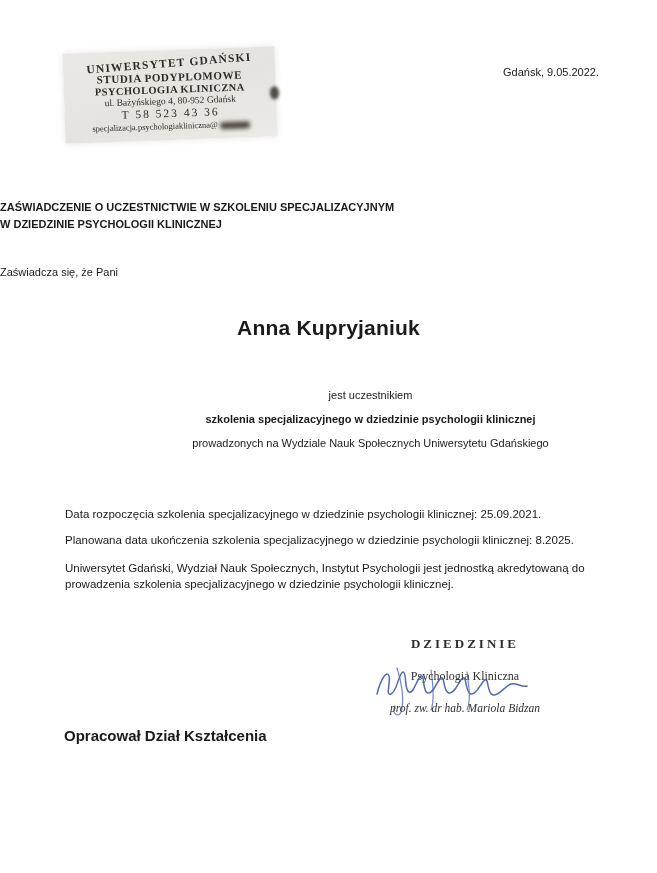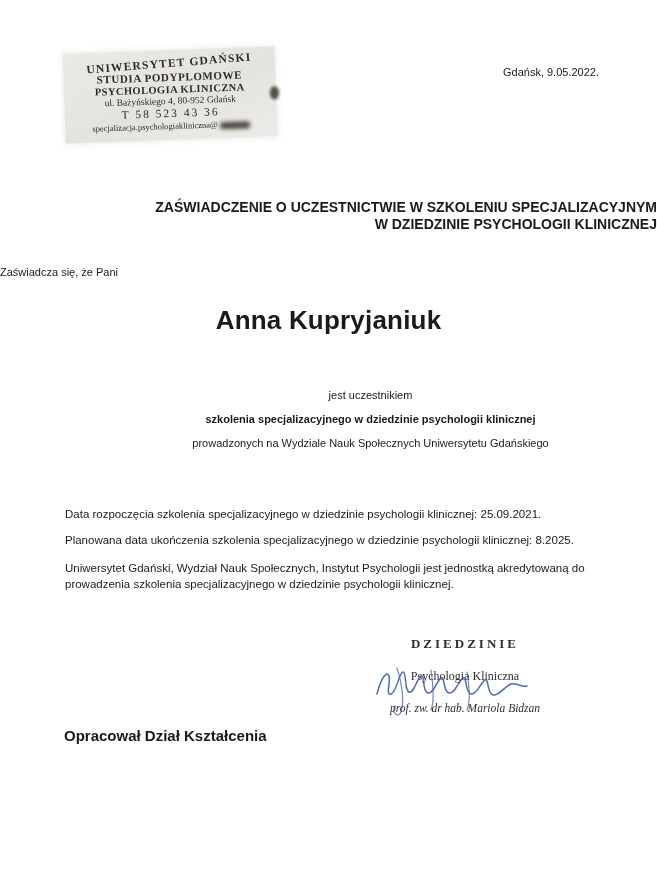--- a/index.html
+++ b/index.html
@@ -28,25 +28,25 @@
   }
   .ink-blob {
     position:absolute; right:-3px; top:40px; width:9px; height:13px;
     background:#38342c; filter:blur(1.5px); border-radius:45%; opacity:0.85;
   }
 
   
   .date { position:absolute; top:66px; right:58px; font-size:11px; }
 
   
-  .title { position:absolute; top:199px; left:0; width:100%; text-align:right;
-           font-weight:bold; font-size:14px; line-height:17px; }
+  .title { position:absolute; top:199px; left:0; width:100%; text-align:left;
+           font-weight:bold; font-size:11px; line-height:17px; }
   .salutation { position:absolute; top:266px; left:0; width:100%; text-align:left; font-size:11px; }
-  .recipient  { position:absolute; top:305px; left:0; width:100%; text-align:center;
-                font-size:26px; font-weight:bold; letter-spacing:0.2px; }
+  .recipient  { position:absolute; top:316px; left:0; width:100%; text-align:center;
+                font-size:21px; font-weight:bold; letter-spacing:0.2px; }
 
   .statement { position:absolute; top:389px; left:0; width:100%; text-align:center; font-size:11px;padding-left:42px; }
   .statement div { line-height:13px; margin-bottom:11px; }
   .st-bold { font-weight:bold; }
 
   
   .details { position:absolute; left:65px; top:507px; width:540px; font-size:11.5px; line-height:14px; }
   .details .p { margin:0 0 12px 0; }
   .details .p-multi { line-height:16px; margin-top:13px; }
 

